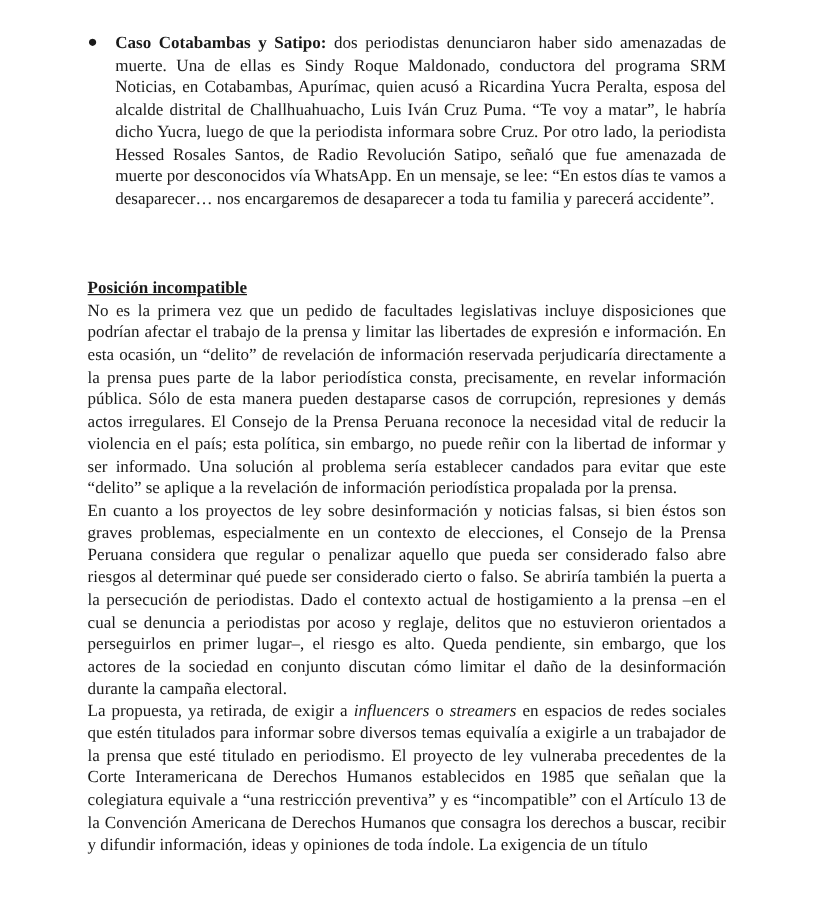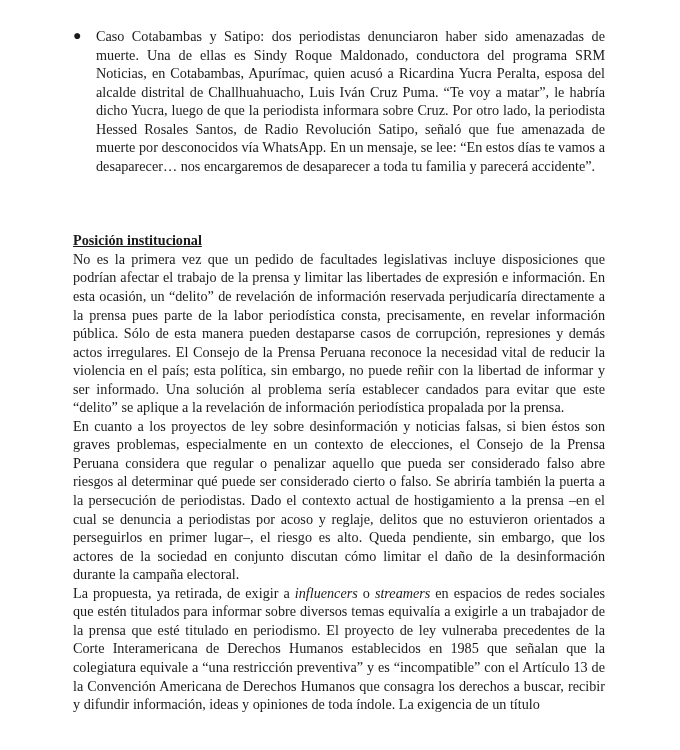--- a/index.html
+++ b/index.html
@@ -5,32 +5,32 @@
     html, body { margin:0; padding:0; background:#ffffff; }
     body { width:680px; height:750px; overflow:hidden; position:relative;
       font-family:"Liberation Serif", "DejaVu Serif", serif; color:#1a1a1a; }
     .page { position:absolute; left:73px; top:27px; width:532px; font-size:14.2px; line-height:18.55px; }
     .indent { padding-left:23px; }
     p { margin:0; text-align:justify; }
     .bullet-item { position:relative; padding-left:23px; text-align:justify; }
     .bullet { position:absolute; left:0; top:0; font-size:14px; }
     .spacer { height:56px; }
     .heading { font-weight:bold; text-decoration:underline; margin:0; }
-    b { font-weight:normal; }
+    b { font-weight:bold; }
     i { }
   </style>
 </head>
 <body>
 
 <div class="page">
 
   <div class="bullet-item">
     <span class="bullet">●</span>
     <b>Caso Cotabambas y Satipo:</b><span> dos periodistas denunciaron haber sido amenazadas de muerte. Una de ellas es Sindy Roque Maldonado, conductora del programa SRM Noticias, en Cotabambas, Apurímac, quien acusó a Ricardina Yucra Peralta, esposa del alcalde distrital de Challhuahuacho, Luis Iván Cruz Puma. “Te voy a matar”, le habría dicho Yucra, luego de que la periodista informara sobre Cruz. Por otro lado, la periodista Hessed Rosales Santos, de Radio Revolución Satipo, señaló que fue amenazada de muerte por desconocidos vía WhatsApp. En un mensaje, se lee: “En estos días te vamos a desaparecer… nos encargaremos de desaparecer a toda tu familia y parecerá accidente”.</span>
   </div>
 
   <div class="spacer"></div>
 
-  <p class="heading">Posición institucional</p>
+  <p class="heading">Posición incompatible</p>
   <p>No es la primera vez que un pedido de facultades legislativas incluye disposiciones que podrían afectar el trabajo de la prensa y limitar las libertades de expresión e información. En esta ocasión, un “delito” de revelación de información reservada perjudicaría directamente a la prensa pues parte de la labor periodística consta, precisamente, en revelar información pública. Sólo de esta manera pueden destaparse casos de corrupción, represiones y demás actos irregulares. El Consejo de la Prensa Peruana reconoce la necesidad vital de reducir la violencia en el país; esta política, sin embargo, no puede reñir con la libertad de informar y ser informado. Una solución al problema sería establecer candados para evitar que este “delito” se aplique a la revelación de información periodística propalada por la prensa.</p>
   <p>En cuanto a los proyectos de ley sobre desinformación y noticias falsas, si bien éstos son graves problemas, especialmente en un contexto de elecciones, el Consejo de la Prensa Peruana considera que regular o penalizar aquello que pueda ser considerado falso abre riesgos al determinar qué puede ser considerado cierto o falso. Se abriría también la puerta a la persecución de periodistas. Dado el contexto actual de hostigamiento a la prensa –en el cual se denuncia a periodistas por acoso y reglaje, delitos que no estuvieron orientados a perseguirlos en primer lugar–, el riesgo es alto. Queda pendiente, sin embargo, que los actores de la sociedad en conjunto discutan cómo limitar el daño de la desinformación durante la campaña electoral.</p>
   <p><span>La propuesta, ya retirada, de exigir a </span><i>influencers</i><span> o </span><i>streamers</i><span> en espacios de redes sociales que estén titulados para informar sobre diversos temas equivalía a exigirle a un trabajador de la prensa que esté titulado en periodismo. El proyecto de ley vulneraba precedentes de la Corte Interamericana de Derechos Humanos establecidos en 1985 que señalan que la colegiatura equivale a “una restricción preventiva” y es “incompatible” con el Artículo 13 de la Convención Americana de Derechos Humanos que consagra los derechos a buscar, recibir y difundir información, ideas y opiniones de toda índole. La exigencia de un título</span></p>
 </div>
 
 </body></html>

